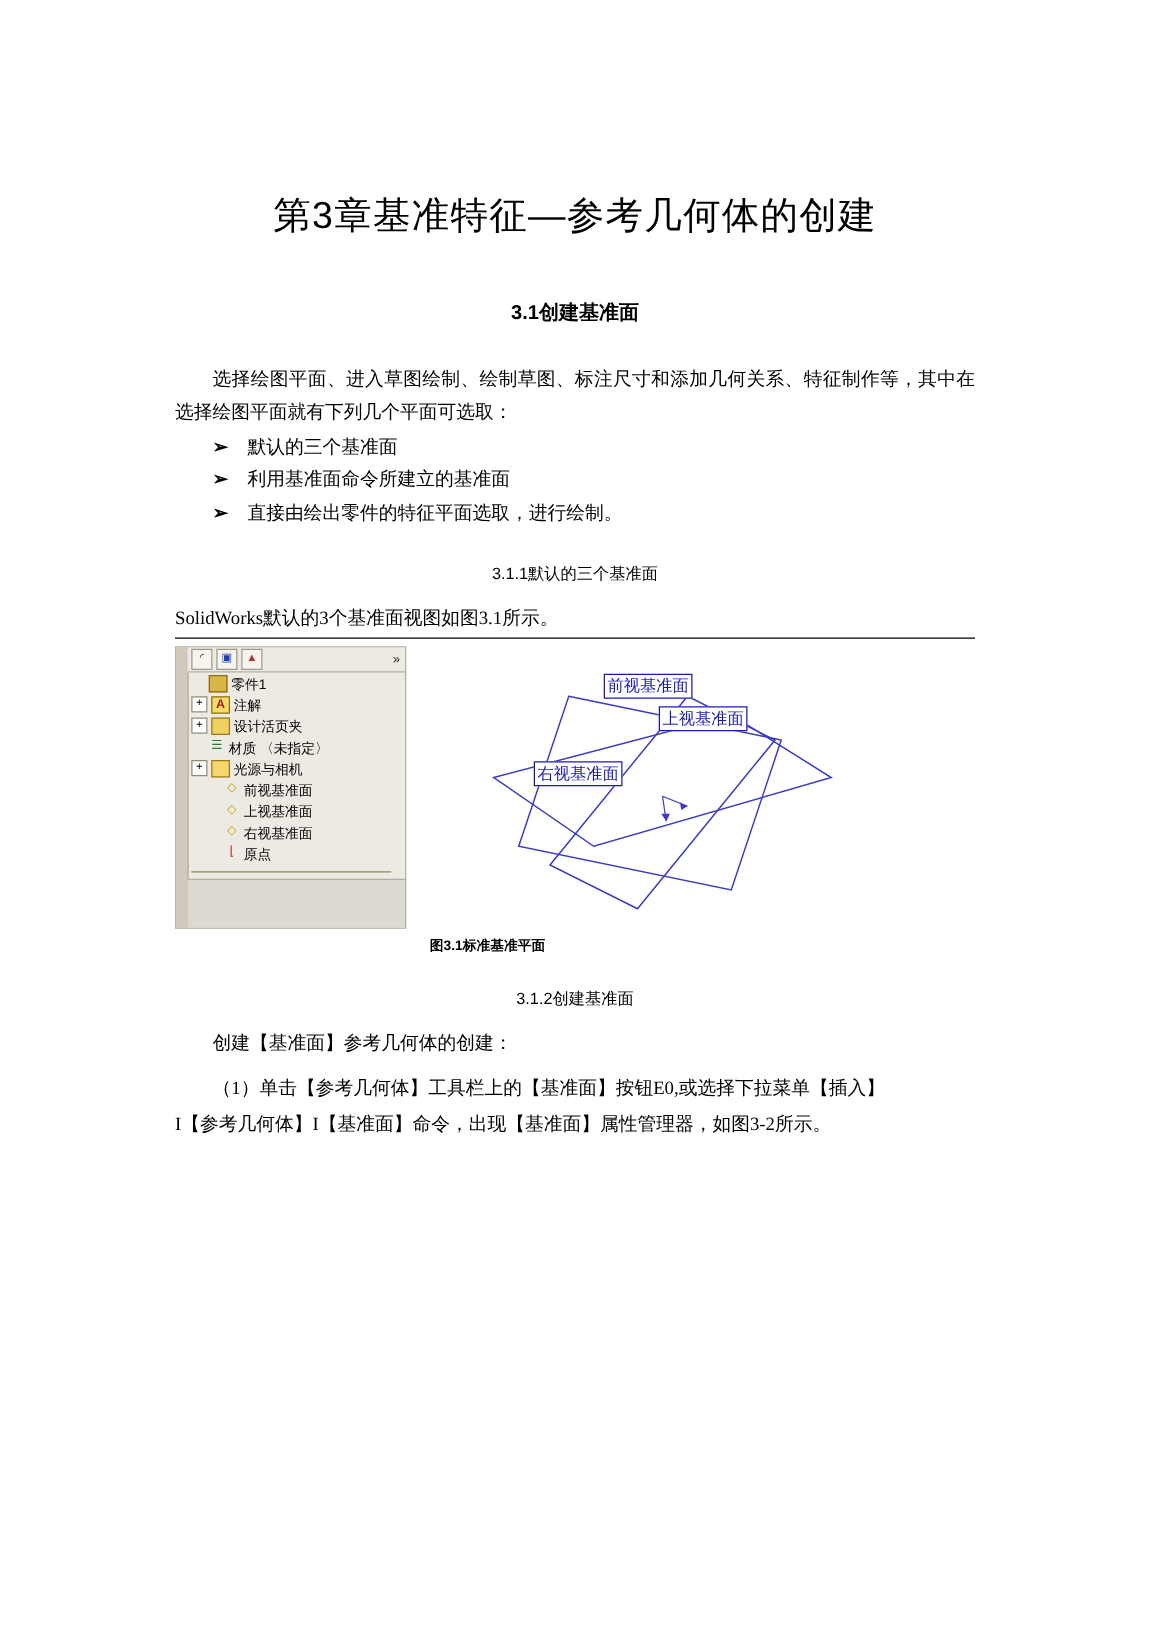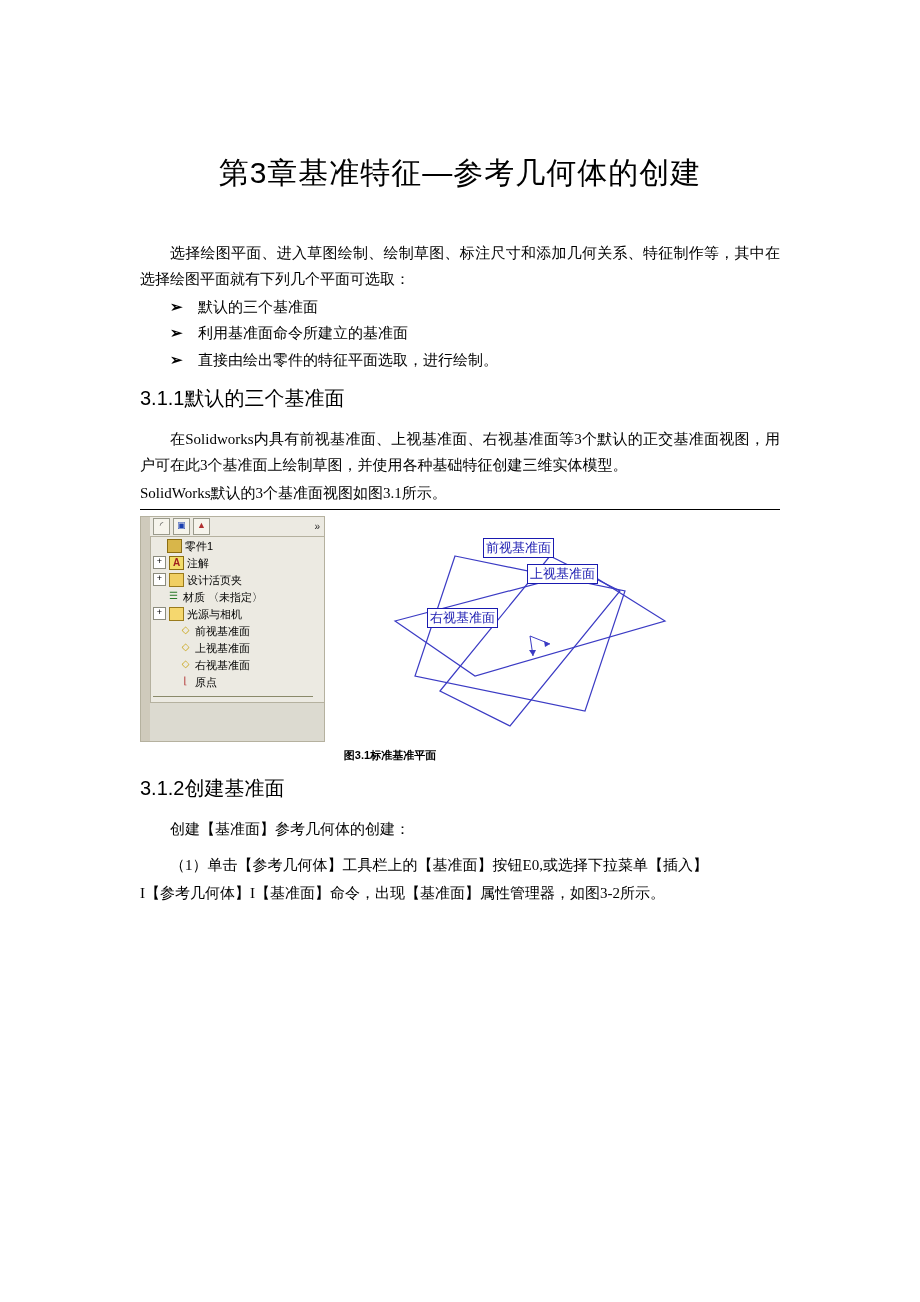--- a/index.html
+++ b/index.html
@@ -39,23 +39,24 @@
   }
   h2.section-title {
     font-family: "Liberation Sans", sans-serif;
     font-size: 16px;
     font-weight: bold;
     text-align: center;
     margin: 0 0 30px 0;
   }
   h3.sub-title {
     font-family: "Liberation Sans", sans-serif;
-    font-size: 20px;
+    font-size: 13px;
     font-weight: normal;
-    margin: 12px 0 14px 0;
+    margin: 26px 0 14px 0;
+    text-align: center;
   }
   p.para {
     font-size: 15px;
     line-height: 1.75;
     margin: 0 0 2px 0;
     text-align: justify;
   }
   p.indent {
     text-indent: 30px;
   }
@@ -222,41 +223,41 @@
   }
 </style>
 </head>
 <body>
 
 <div class="page">
   <div class="content">
 
     <h1 class="doc-title">第3章基准特征—参考几何体的创建</h1>
 
+    <h2 class="section-title">3.1创建基准面</h2>
 
     <p class="para indent">选择绘图平面、进入草图绘制、绘制草图、标注尺寸和添加几何关系、特征制作等，其中在选择绘图平面就有下列几个平面可选取：</p>
 
     <ul class="bullet-list">
       <li>
         <span class="bullet">➢</span>
         <span>默认的三个基准面</span>
       </li>
       <li>
         <span class="bullet">➢</span>
         <span>利用基准面命令所建立的基准面</span>
       </li>
       <li>
         <span class="bullet">➢</span>
         <span>直接由绘出零件的特征平面选取，进行绘制。</span>
       </li>
     </ul>
 
     <h3 class="sub-title">3.1.1默认的三个基准面</h3>
 
-    <p class="para indent">在Solidworks内具有前视基准面、上视基准面、右视基准面等3个默认的正交基准面视图，用户可在此3个基准面上绘制草图，并使用各种基础特征创建三维实体模型。</p>
     <p class="para">SolidWorks默认的3个基准面视图如图3.1所示。</p>
     <div class="underline-line"></div>
 
     <div class="figure-block">
       <div class="fig-area">
 
         <div class="tree-panel">
           <div class="tree-left-strip"></div>
           <div class="tree-toolbar">
             <div class="tb-icon">◜</div>

